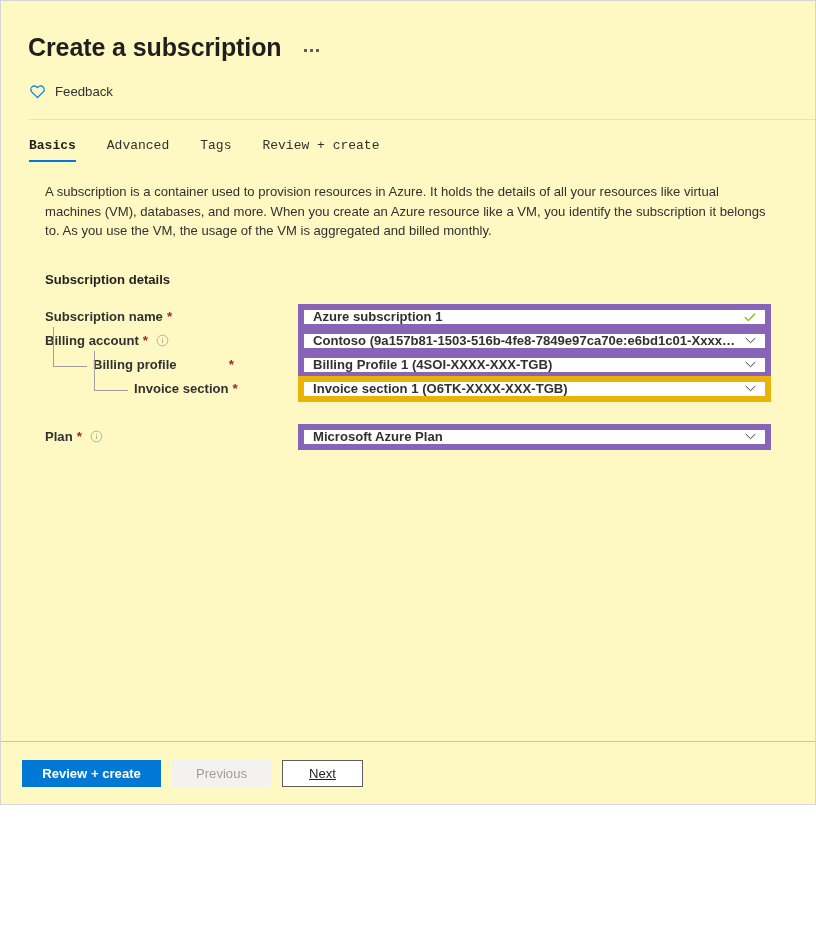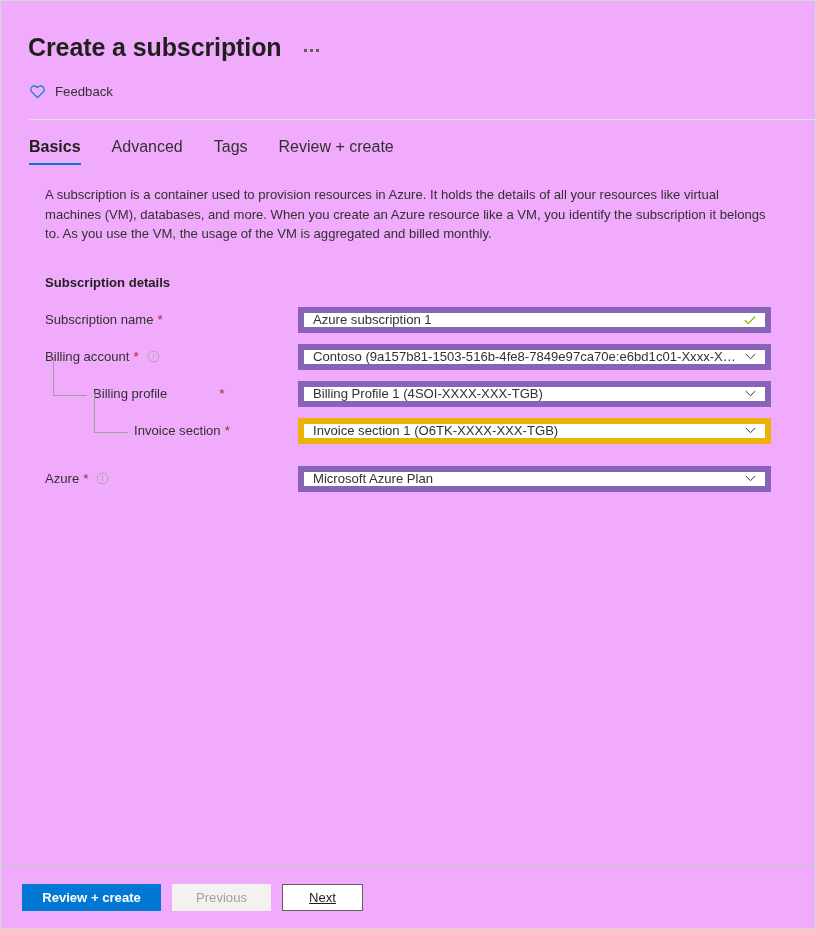--- a/index.html
+++ b/index.html
@@ -9,22 +9,22 @@
     background: #ffffff;
   }
   body {
     font-family: "Liberation Sans", sans-serif;
     color: #323130;
     -webkit-font-smoothing: antialiased;
   }
   .window {
     position: relative;
     width: 816px;
-    height: 929px;
-    background: #f0abfc;
+    height: 805px;
+    background: #fef9c3;
     border: 1px solid #d6d6d6;
     overflow: hidden;
   }
 
   
   .title-row {
     display: flex;
     align-items: center;
     padding: 34px 0 0 27px;
   }
@@ -76,27 +76,28 @@
     background: #e1dfdd;
   }
 
   
   .tabs {
     display: flex;
     padding-left: 28px;
     margin-top: 14px;
   }
   .tab {
-    font-size: 16px;
+    font-size: 13px;
     color: #323130;
     padding: 4px 0 9px 0;
     margin-right: 31px;
     cursor: pointer;
     position: relative;
     white-space: nowrap;
+    font-family: Liberation Mono, monospace;
   }
   .tab.active {
     font-weight: 700;
     color: #201f1e;
   }
   .tab.active::after {
     content: "";
     position: absolute;
     left: 0;
     right: 0;
@@ -125,22 +126,23 @@
 
   
   .form {
     position: relative;
     margin-top: 18px;
   }
   .field-row {
     display: flex;
     align-items: center;
     height: 24px;
-    margin-bottom: 13px;
-    position: relative;
+    margin-bottom: 0;
+    position: relative;
+    font-weight: bold;
   }
   .field-label {
     width: 253px;
     flex: none;
     font-size: 13.1px;
     color: #323130;
     display: flex;
     align-items: center;
     position: relative;
     height: 24px;
@@ -367,21 +369,21 @@
         <div class="control">
           <span class="value">Invoice section 1 (O6TK-XXXX-XXX-TGB)</span>
           <svg class="chevron" viewBox="0 0 16 16">
             <path d="M2.5 5.3 8 10.7l5.5-5.4" fill="none" stroke="#323130" stroke-width="1.2" stroke-linecap="round" stroke-linejoin="round"></path>
           </svg>
         </div>
       </div>
 
       <div class="field-row" style="margin-top:24px;">
         <div class="field-label">
-          <span class="label-text">Azure</span>
+          <span class="label-text">Plan</span>
           <span class="req">*</span>
           <svg class="info-icon" viewBox="0 0 16 16">
             <circle cx="8" cy="8" r="6.6" fill="none" stroke="#a19f9d" stroke-width="1"></circle>
             <rect x="7.5" y="6.8" width="1" height="4.2" fill="#a19f9d"></rect>
             <rect x="7.5" y="4.6" width="1" height="1.2" fill="#a19f9d"></rect>
           </svg>
         </div>
         <div class="control accent">
           <span class="value">Microsoft Azure Plan</span>
           <svg class="chevron" viewBox="0 0 16 16">

